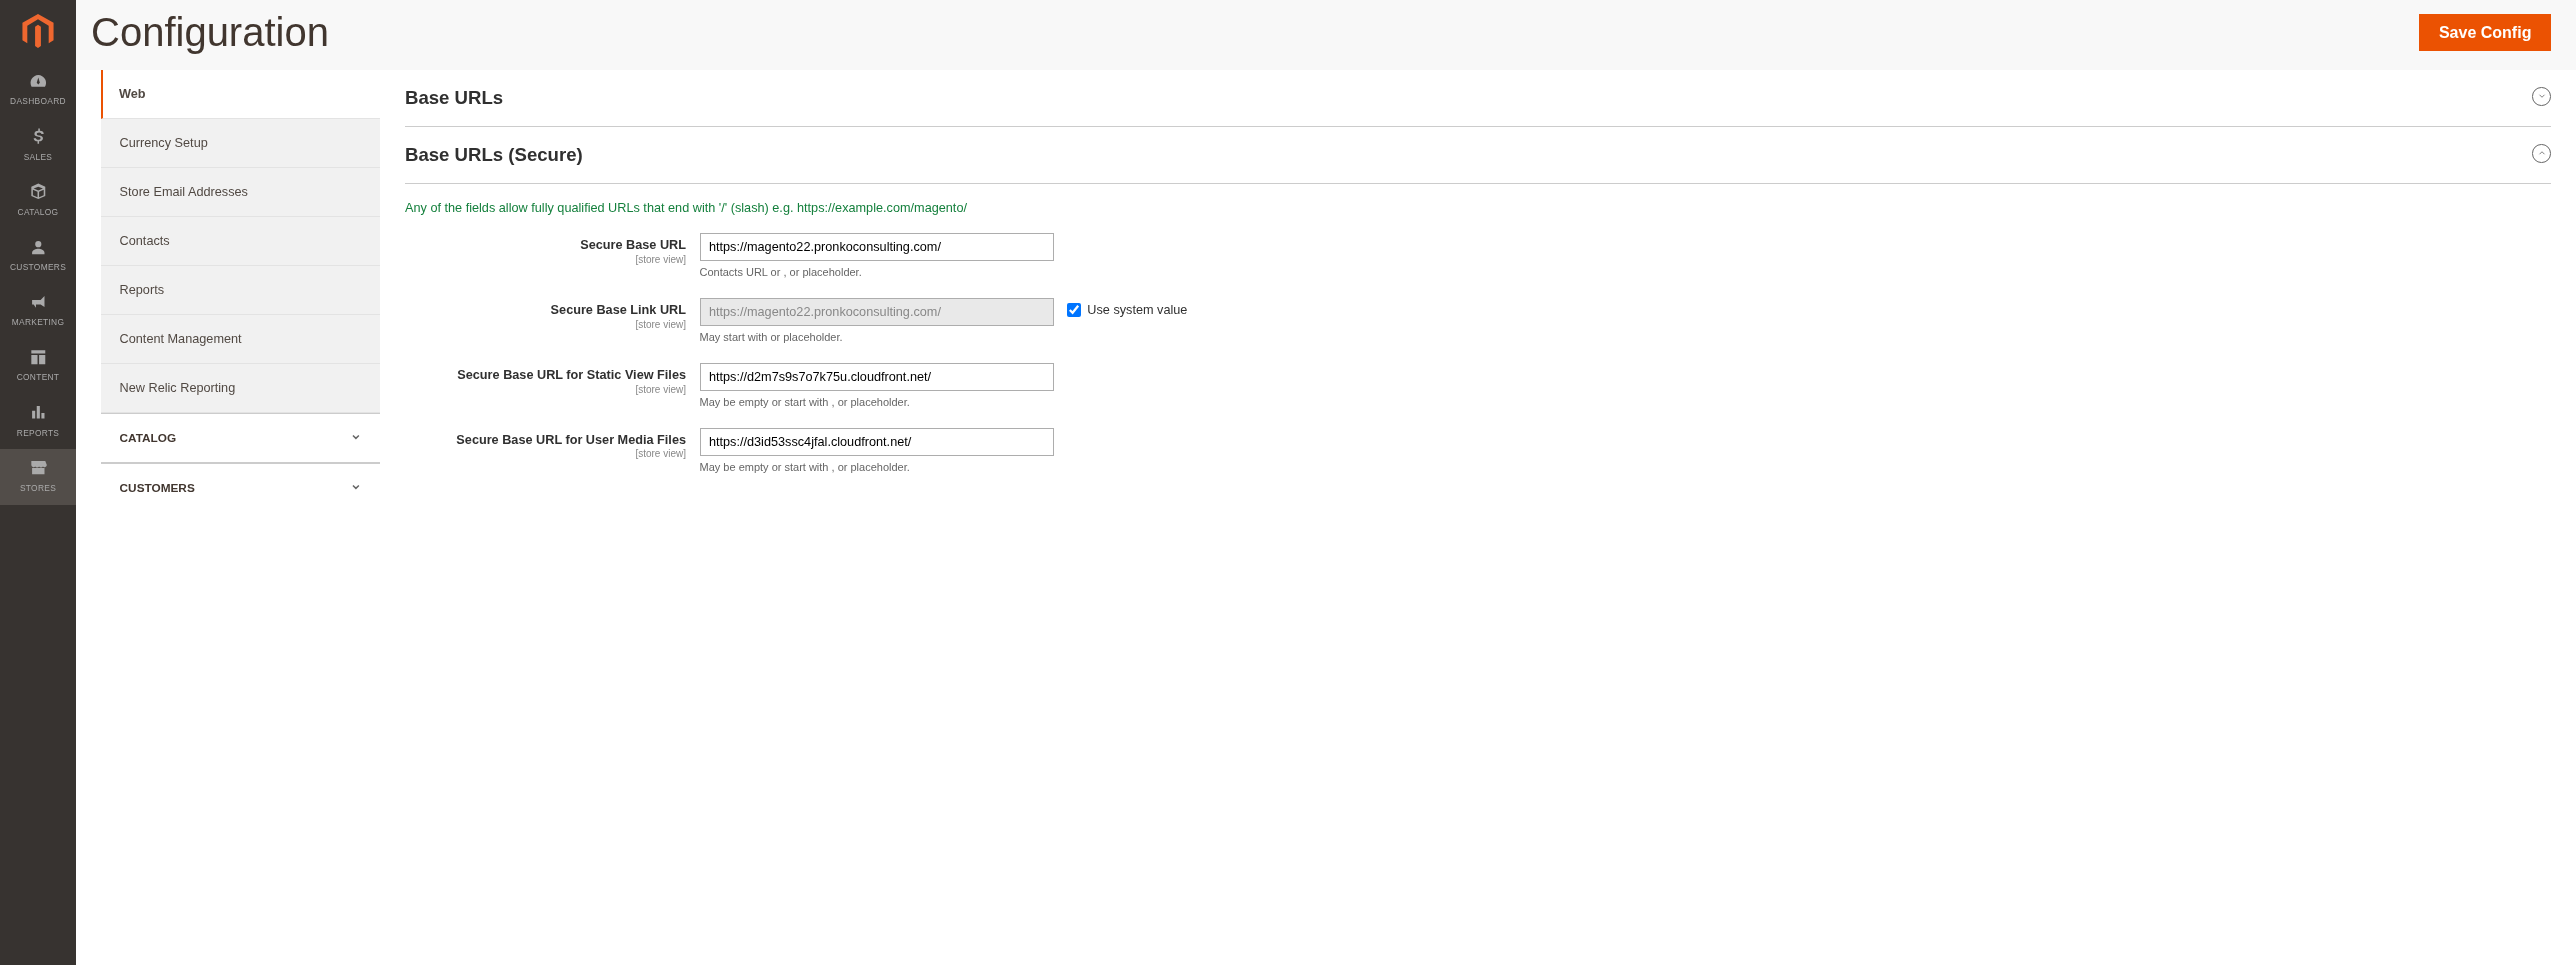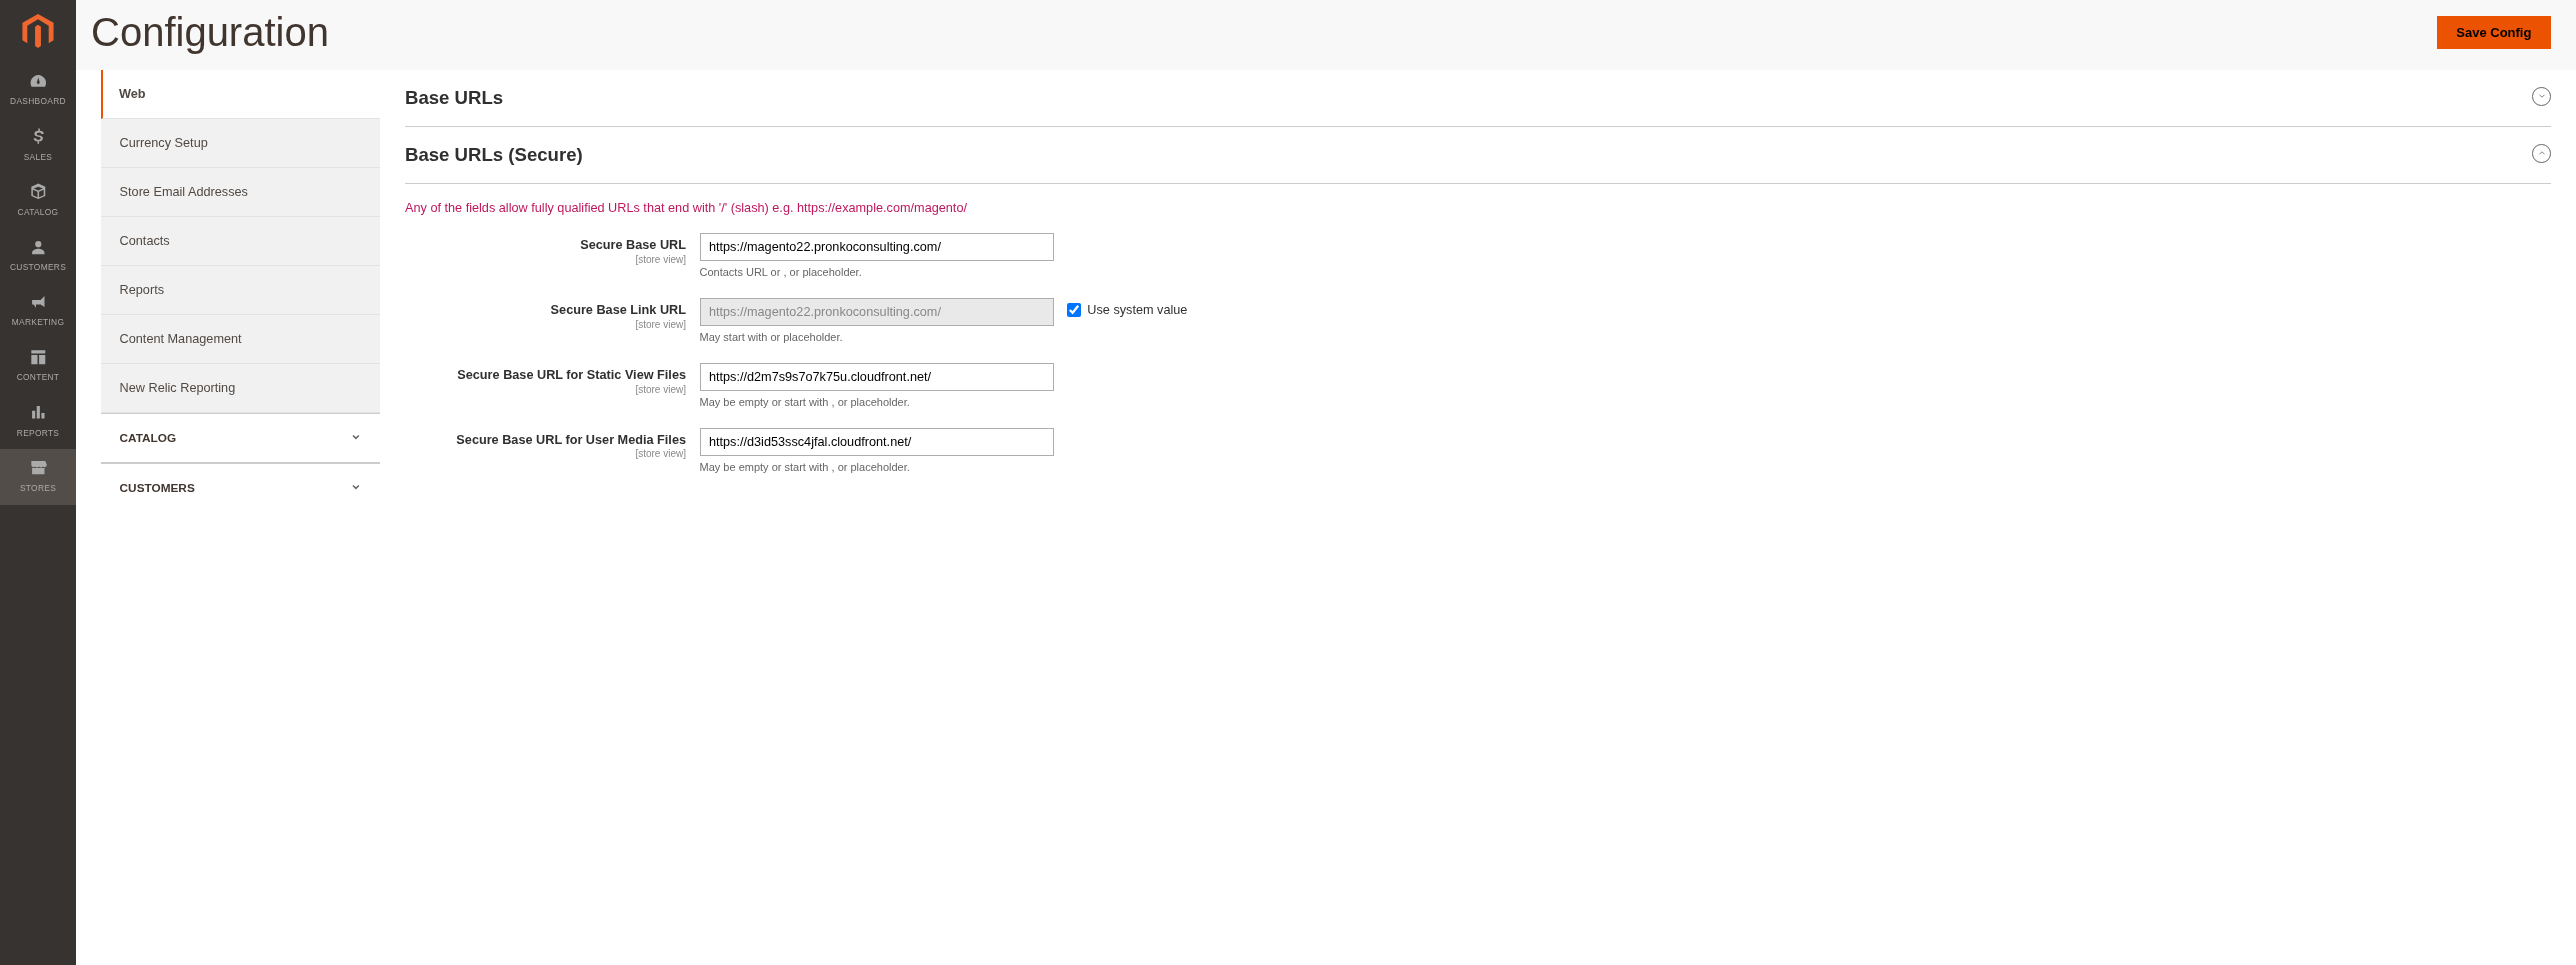--- a/index.html
+++ b/index.html
@@ -26,22 +26,22 @@
   .admin-nav .nav-item svg { width: 18.6px; height: 18.6px; fill: #aaa; }
   
   
   .main { margin-left: 76px; }
   .page-header {
     display: flex; align-items: center; justify-content: space-between;
     padding: 10px 25px 15px 15px; background: #f8f8f8;
   }
   .page-title { font-size: 40px; font-weight: 300; color: #41362f; }
   .btn-primary {
-    background: #eb5202; color: #000000; border: 0.8px solid #eb5202;
-    padding: 8.4px 18.6px; font-size: 13px; font-weight: 600; cursor: pointer;
+    background: #eb5202; color: #ffffff; border: 0.8px solid #eb5202;
+    padding: 8.4px 18.6px; font-size: 16px; font-weight: 600; cursor: pointer;
   }
   
   
   .body { display: flex; }
   .sidebar {
     width: 279px; background: #f1f1f1;
     margin-left: 25px;
   }
   .sidebar .tab {
     padding: 17px 18.6px; font-size: 12.7px; color: #514943; cursor: pointer;
@@ -62,21 +62,21 @@
   .section {
     border-bottom: 0.8px solid #ccc; padding: 17px 0;
     display: flex; justify-content: space-between; 
   }
   .section h2 { font-size: 18.6px; font-weight: 600; color: #303030; }
   .section .toggle {
     width: 18.6px; height: 18.6px; border: 0.8px solid #666; border-radius: 50%;
     display: flex; align-items: center; justify-content: center; cursor: pointer;
   }
   .section .toggle svg { width: 10px; height: 10px; fill: none; stroke: #666; stroke-width: 2; }
-  .section-desc { padding: 17px 0 8.4px; font-size: 12.7px; color: #be185d; }
+  .section-desc { padding: 17px 0 8.4px; font-size: 12.7px; color: #15803d; }
   
   .field { display: flex; align-items: flex-start; padding: 10px 0; gap: 13.5px; }
   .field .label-wrap { width: 281px; text-align: right; padding-top: 5px; }
   .field .label-wrap .lbl { font-size: 12.7px; font-weight: 600; color: #303030; }
   .field .label-wrap .scope { font-size: 10px; color: #888; display: block; margin-top: 1.7px; }
   .field .control { width: 354px; }
   .field .control input[type=text] {
     width: 100%; padding: 5.9px 8.4px; font-size: 12.7px; border: 0.8px solid #adadad;
   }
   .field .control input[disabled] { background: #e9e9e9; color: #888; }

